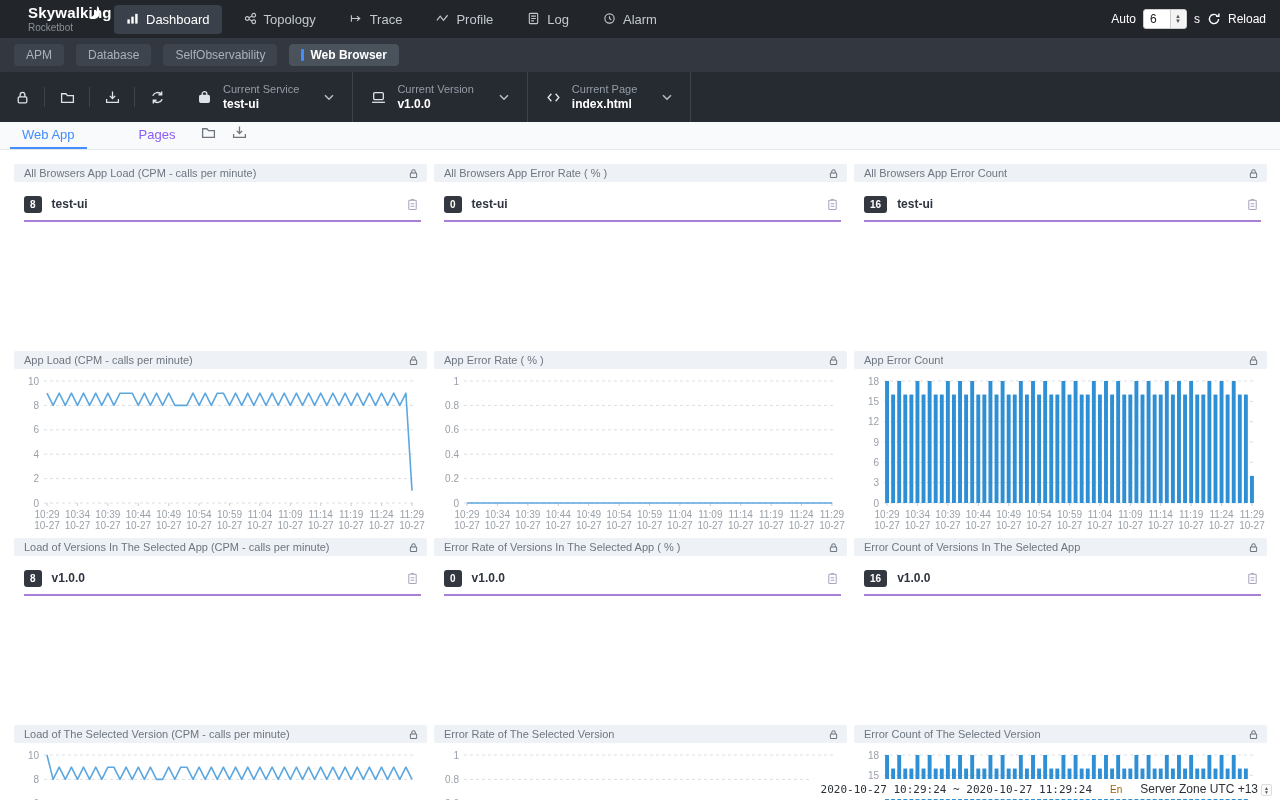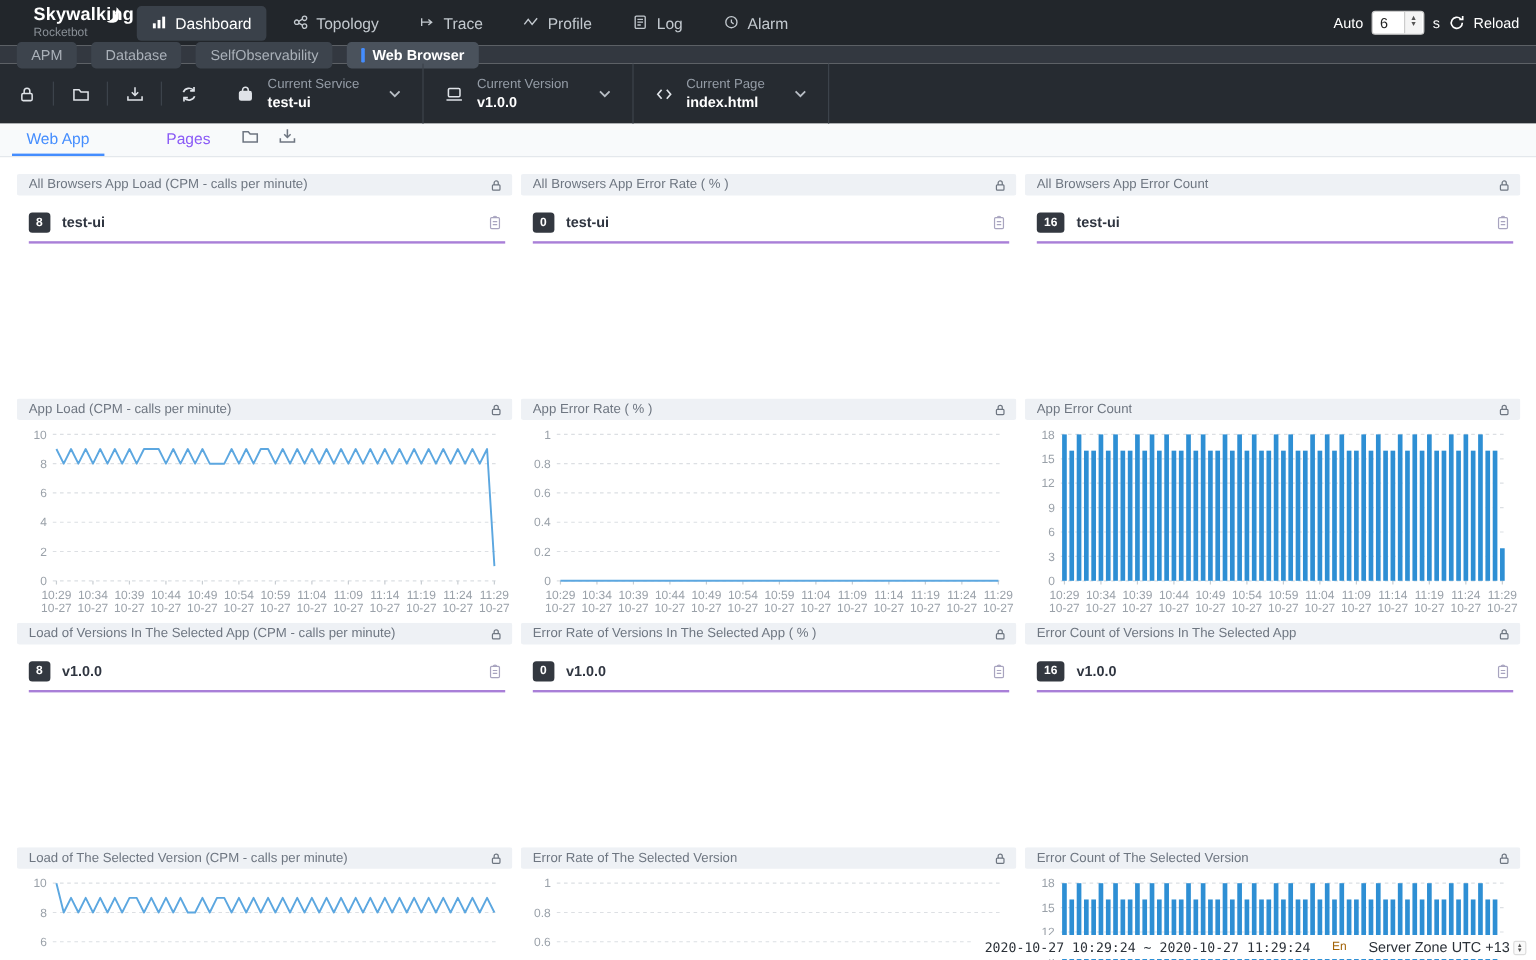--- a/index.html
+++ b/index.html
@@ -20,21 +20,21 @@
   .top-right { margin-left:auto; display:flex; align-items:center; gap:7px; padding-right:14px;
     color:#fff; font-size:12px; }
   .auto-input { width:44px; height:20px; background:#fff; border-radius:3px; display:flex;
     align-items:center; overflow:hidden; border:1px solid #ccc; }
   .auto-input input { width:26px; border:0; outline:none; font-size:12px; color:#222; padding-left:6px;
     font-family:"Liberation Sans",sans-serif; }
   .spinner { width:15px; height:100%; border-left:1px solid #ccc; display:flex; flex-direction:column;
     align-items:center; justify-content:center; color:#555; font-size:6px; line-height:5px; background:#f4f4f4; }
 
   
-  .group-row { height:15px; background:#333840; display:flex; align-items:center; gap:12px; padding-left:14px; }
+  .group-row { height:34px; background:#333840; display:flex; align-items:center; gap:12px; padding-left:14px; }
   .chip { height:22px; display:flex; align-items:center; gap:6px; padding:0 12px; border-radius:4px;
     background:#3d444d; color:#aab1b9; font-size:12px; cursor:pointer; white-space:nowrap; }
   .chip.active { background:#4a525c; color:#fff; font-weight:bold; }
   .chip-bar { width:3px; height:12px; background:#448dfe; border-radius:1px; }
 
   
   .toolbar { height:50px; background:#262b31; display:flex; align-items:center; color:#dfe3e8; }
   .tool-btn { width:44px; height:50px; display:flex; align-items:center; justify-content:center; cursor:pointer; }
   .tool-sep { width:1px; height:20px; background:#3c434b; }
   .group-sep { width:1px; height:50px; background:#3c434b; }

